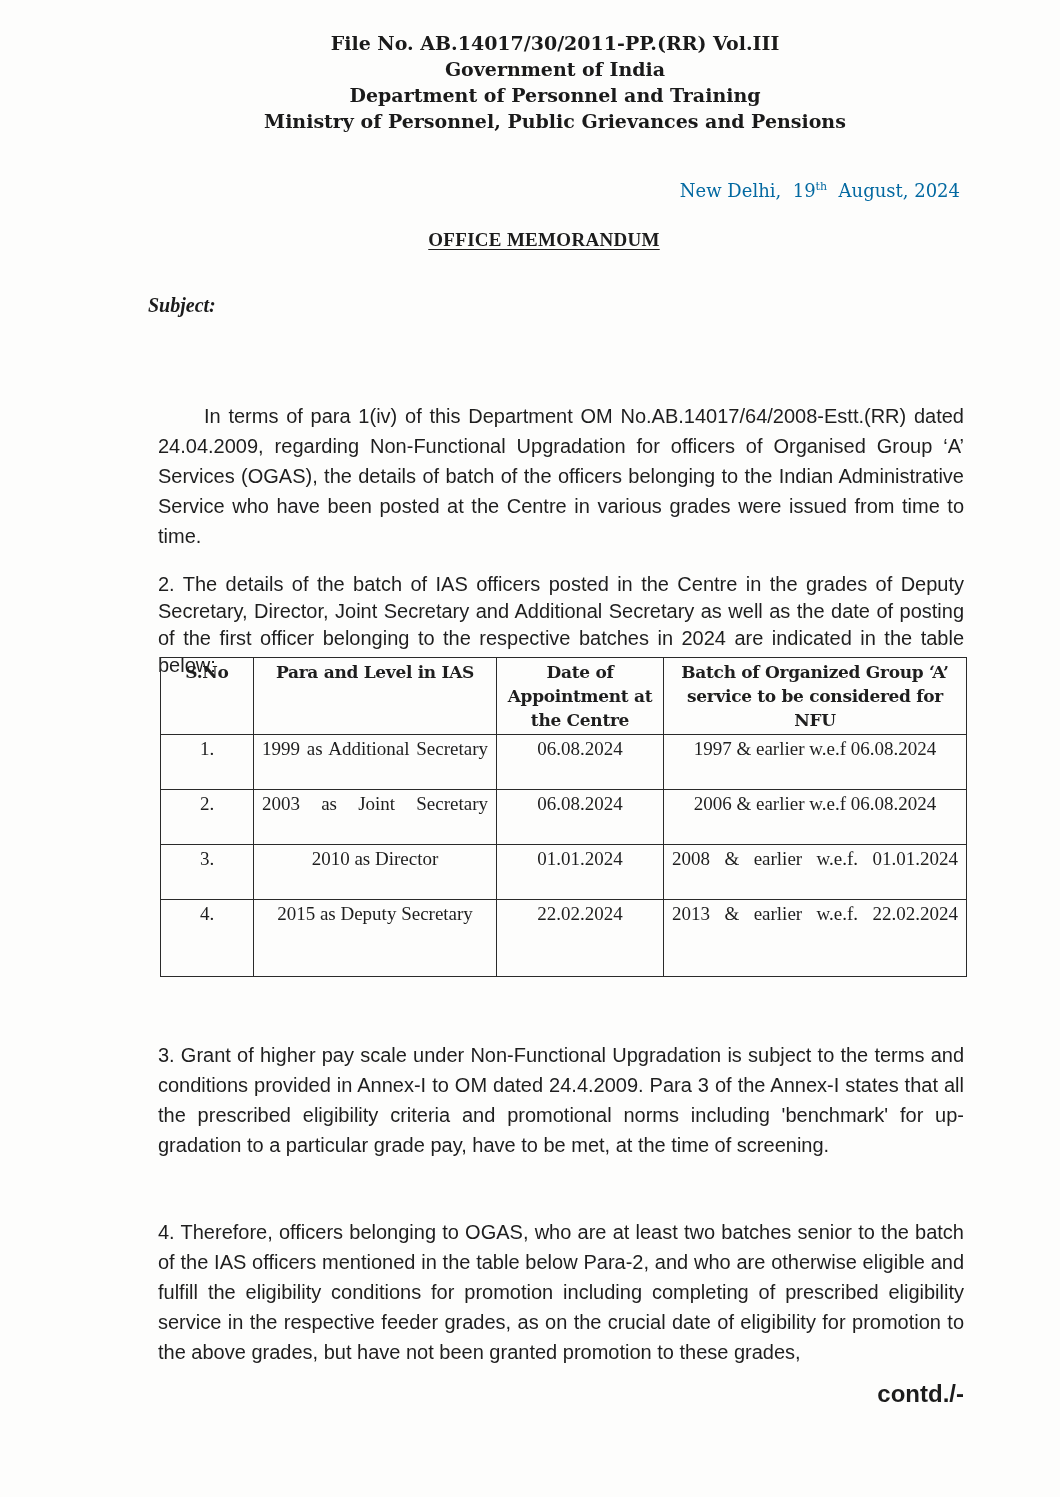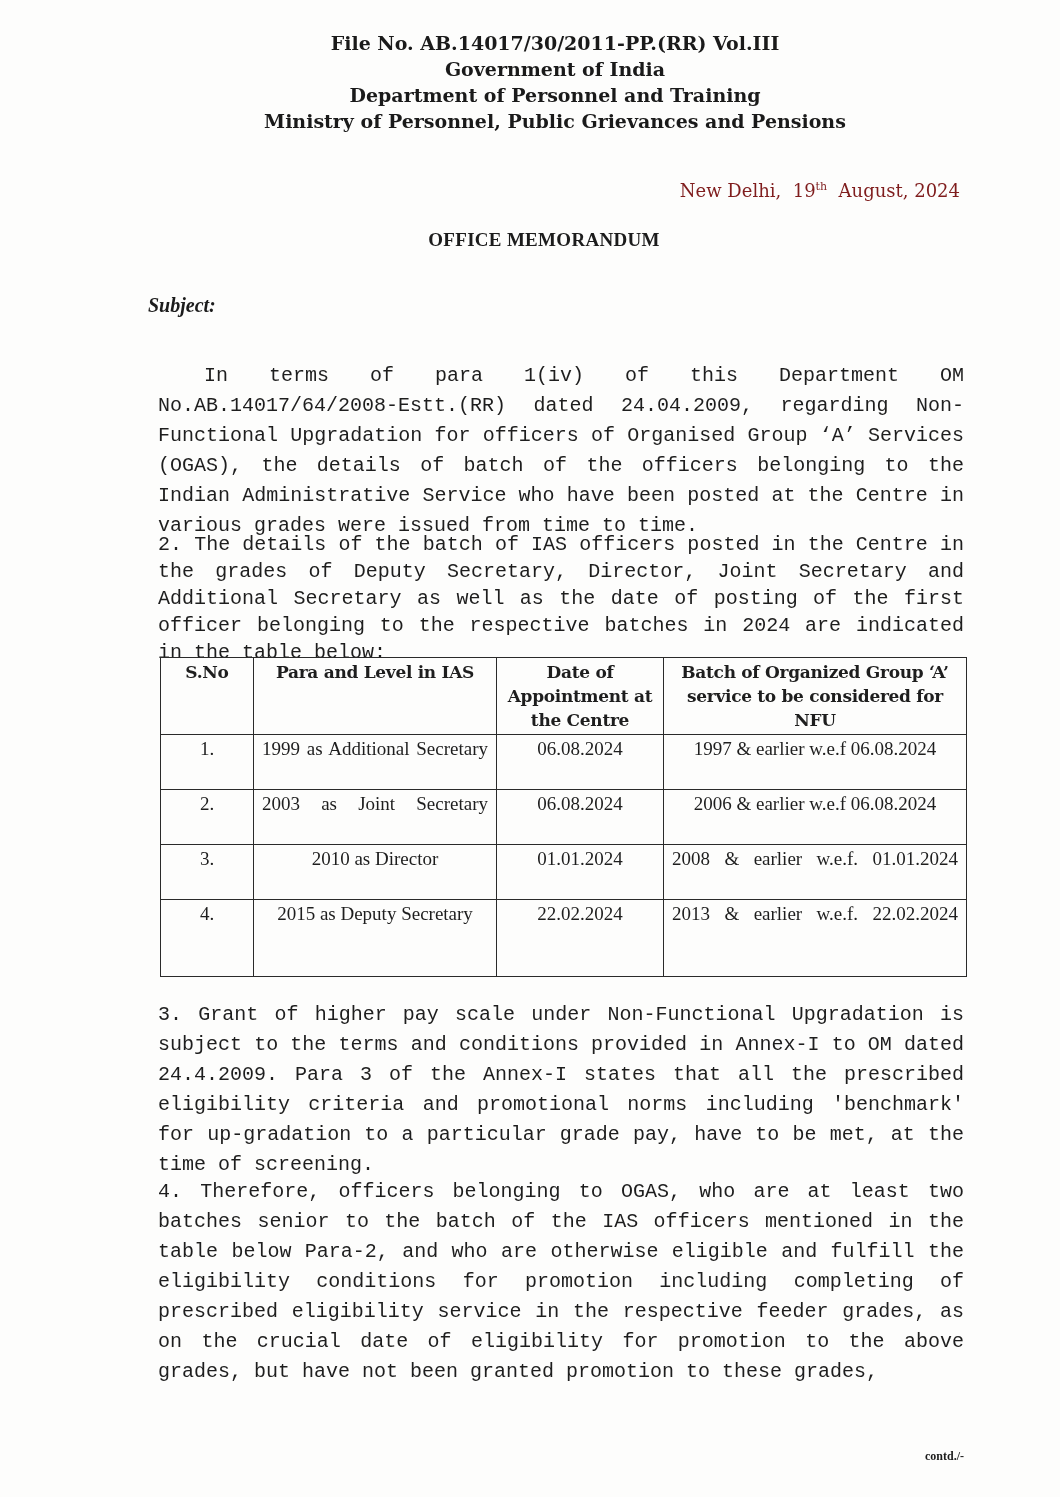--- a/index.html
+++ b/index.html
@@ -33,59 +33,61 @@
       line-height: 26px;
       color: #1a1a1a;
     }
     .header div { margin-left: 50px; }
     .date-line {
       position: absolute;
       right: 100px;
       top: 180px;
       font-family: "DejaVu Serif", serif;
       font-size: 18px;
-      color: #7f1d1d;
+      color: #0369a1;
     }
     .date-line sup { font-size: 11px; }
     .memo-title {
       position: absolute;
       left: 0;
       top: 229px;
       width: 1060px;
       text-align: center;
       font-family: "Liberation Serif", serif;
       font-weight: bold;
       font-size: 19px;
       letter-spacing: 0.3px;
     }
     .memo-title span {
+      text-decoration: underline;
       text-underline-offset: 3px;
       margin-left: 28px;
     }
     .subject {
       position: absolute;
       left: 148px;
       top: 290px;
       width: 820px;
       font-family: "Liberation Serif", serif;
       font-weight: bold;
       font-size: 20px;
       line-height: 30px;
       display: flex;
     }
     .subject .label { white-space: nowrap; margin-right: 6px; font-style: italic; }
     .para {
       position: absolute;
       left: 158px;
       width: 806px;
-      font-family: Liberation Mono, monospace;
+      font-family: Liberation Sans, sans-serif;
       font-size: 20px;
       line-height: 30px;
       text-align: justify;
       color: #1e1e1e;
+      margin-top: 40px;
     }
     .para1 { top: 361px; text-indent: 46px; }
     .para2 { top: 531px; line-height: 27px; }
     .para3 { top: 1000px; }
     .para4 { top: 1177px; }
     table.nfu {
       position: absolute;
       left: 160px;
       top: 657px;
       width: 807px;
@@ -112,24 +114,24 @@
     .c2 { width: 226px; }
     .c3 { width: 150px; }
     .c4 { width: auto; }
     .justify-cell { text-align: justify; text-align-last: justify; }
     .row-1 td, .row-2 td { height: 50px; }
     .row-3 td { height: 50px; }
     .row-4 td { height: 72px; }
     .contd {
       position: absolute;
       right: 96px;
-      top: 1449px;
-      font-family: Liberation Serif, serif;
-      font-weight: bold;
-      font-size: 12px;
+      top: 1380px;
+      font-family: Liberation Sans, sans-serif;
+      font-weight: bold;
+      font-size: 24px;
     }
   </style>
 </head>
 <body>
 
 <div class="page">
 
   <div class="header">
     <div>File No. AB.14017/30/2011-PP.(RR) Vol.III</div>
     <div>Government of India</div>

